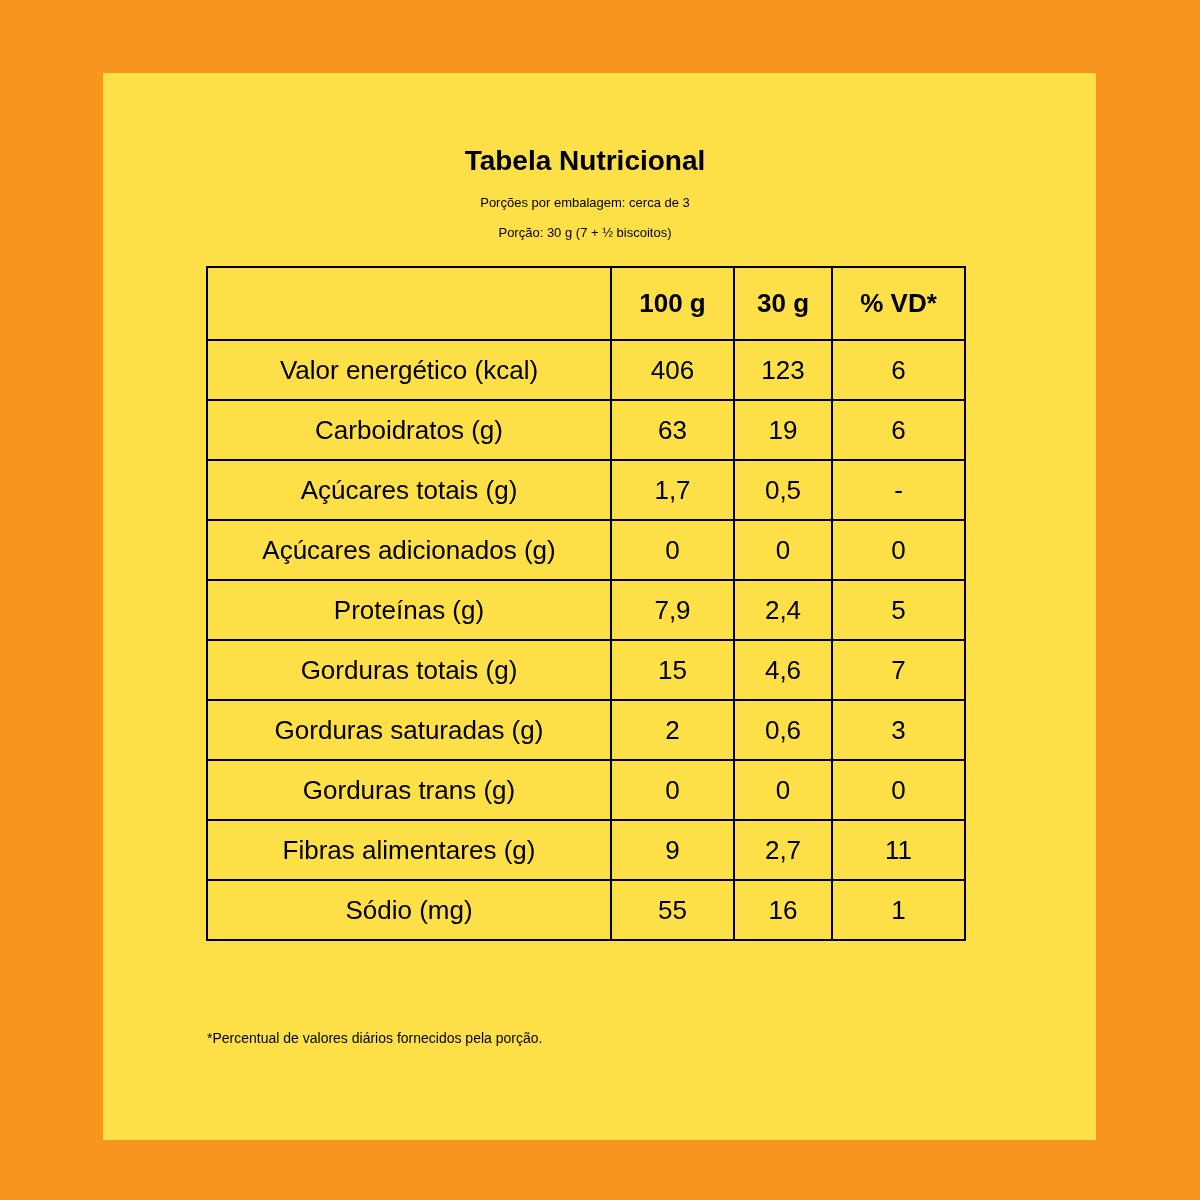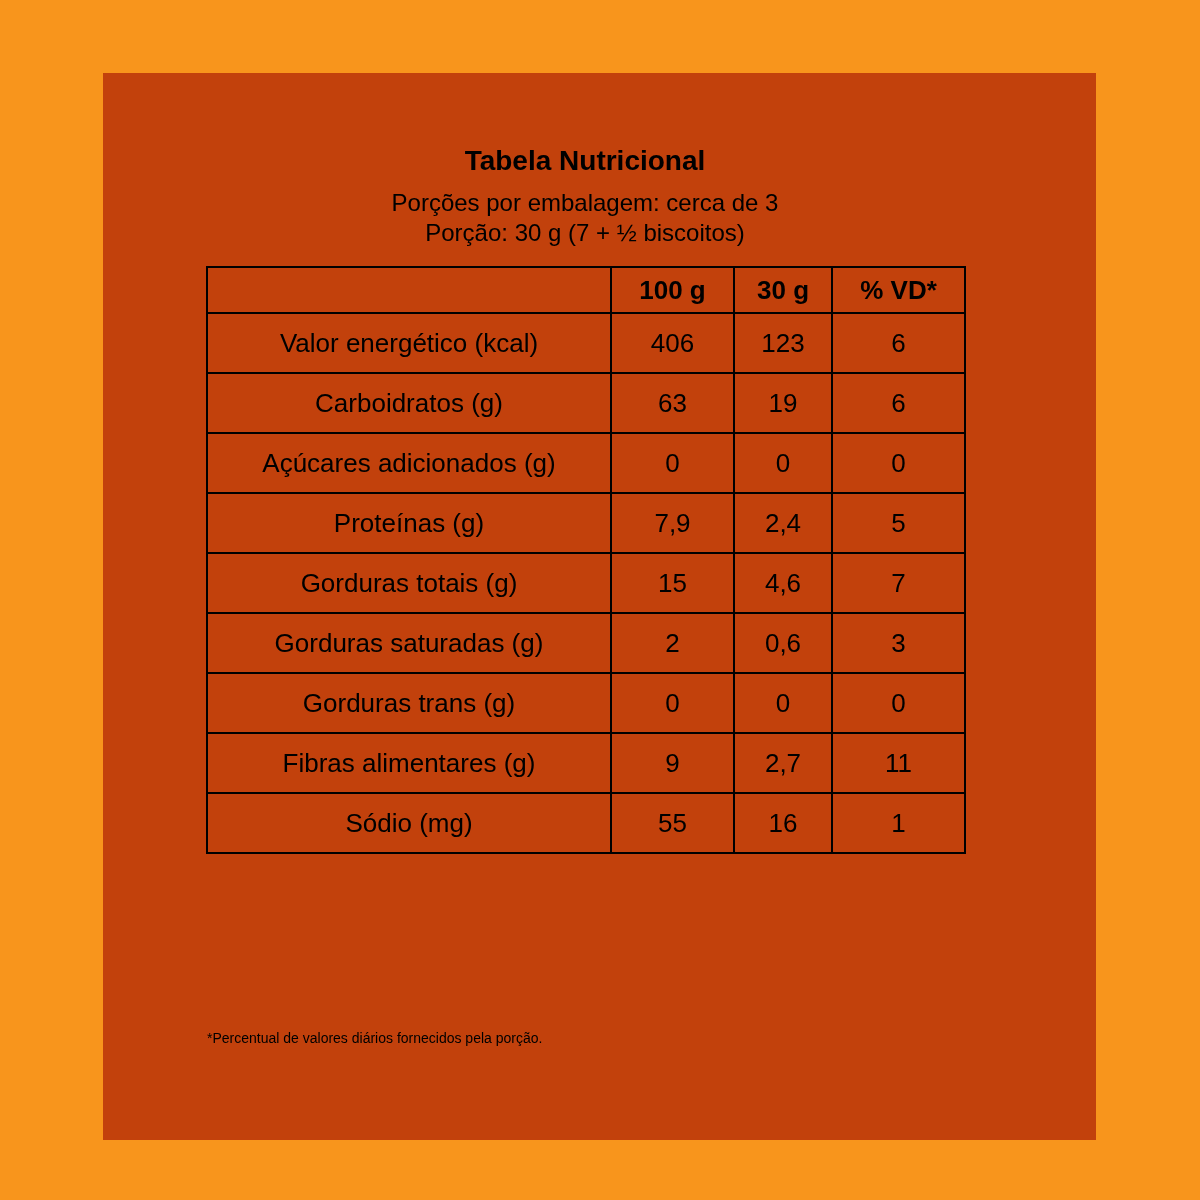--- a/index.html
+++ b/index.html
@@ -7,55 +7,55 @@
   body {
     position: relative;
     background: #F8951C;
     font-family: "Liberation Sans", "DejaVu Sans", sans-serif;
     color: #000000;
   }
   .card {
     position: absolute;
     left: 103px; top: 73px;
     width: 993px; height: 1067px;
-    background: #c2410c;
+    background: #fde047;
   }
   .title {
     position: absolute;
     left: 103px; top: 142px;
     width: 758px;
     text-align: center;
     font-size: 28px;
     font-weight: bold;
     line-height: 34px;
   }
   .subtitle {
     position: absolute;
     left: 103px; top: 115px;
     width: 758px;
     text-align: center;
-    font-size: 24px;
+    font-size: 13px;
     line-height: 30px;
   }
   .title { top: 71px; }
   table.nutri {
     position: absolute;
     left: 103px; top: 193px;
     width: 758px;
     border-collapse: collapse;
     table-layout: fixed;
   }
   table.nutri th, table.nutri td {
     border: 2px solid #000000;
     text-align: center;
     vertical-align: middle;
     font-size: 26px;
     overflow: hidden;
   }
-  table.nutri thead tr { height: 46px; }
+  table.nutri thead tr { height: 73px; }
   table.nutri tbody tr { height: 60px; }
   table.nutri th { font-weight: bold; }
   table.nutri td { font-weight: normal; text-align: center; }
   .footnote {
     position: absolute;
     left: 104px; top: 956px;
     font-size: 14px;
     line-height: 18px;
     text-align: center;
   }
@@ -94,20 +94,26 @@
           <td>123</td>
           <td>6</td>
         </tr>
         <tr>
           <td>Carboidratos (g)</td>
           <td>63</td>
           <td>19</td>
           <td>6</td>
         </tr>
         <tr>
+          <td>Açúcares totais (g)</td>
+          <td>1,7</td>
+          <td>0,5</td>
+          <td>-</td>
+        </tr>
+        <tr>
           <td>Açúcares adicionados (g)</td>
           <td>0</td>
           <td>0</td>
           <td>0</td>
         </tr>
         <tr>
           <td>Proteínas (g)</td>
           <td>7,9</td>
           <td>2,4</td>
           <td>5</td>

